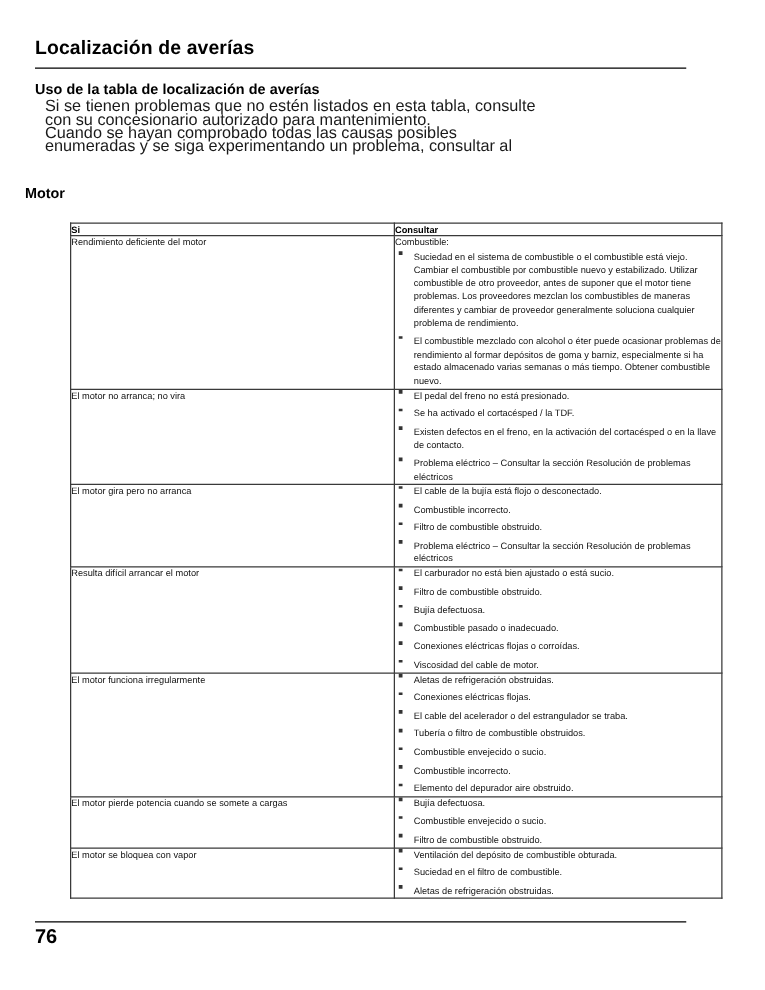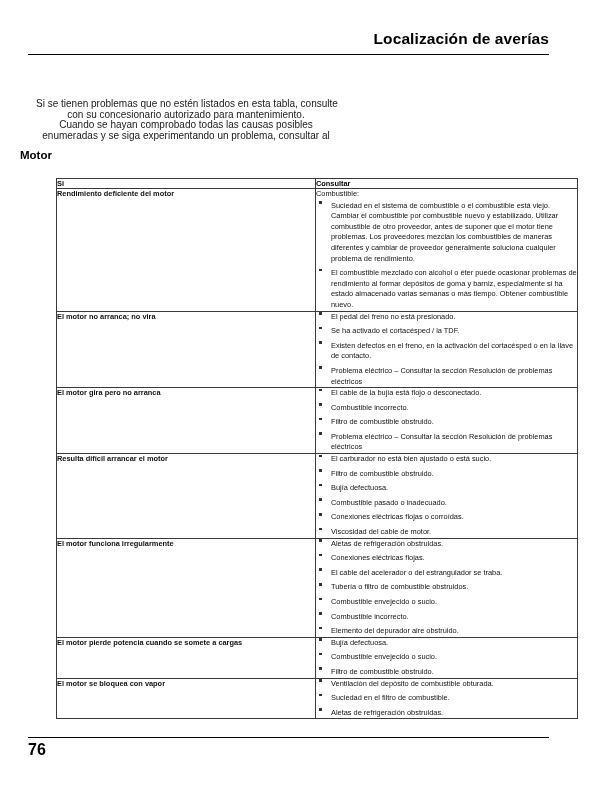--- a/index.html
+++ b/index.html
@@ -22,21 +22,21 @@
     height: 792px;
     overflow: hidden;
   }
 
   
   .doc-title {
     position: absolute;
     left: 28px;
     top: 30px;
     width: 521px;
-    text-align: right;
+    text-align: left;
     font-size: 15.5px;
     font-weight: bold;
     letter-spacing: 0.1px;
   }
   .title-rule {
     position: absolute;
     left: 28px;
     top: 54px;
     width: 521px;
     height: 0;
@@ -50,26 +50,25 @@
     top: 66px;
     font-size: 11.5px;
     font-weight: bold;
     letter-spacing: 0.05px;
   }
 
   
   .intro {
     position: absolute;
     left: 36px;
-    top: 99px;
+    top: 80px;
     width: 300px;
-    font-size: 10px;
+    font-size: 13px;
     line-height: 10.6px;
     color: #1a1a1a;
-    text-align: center;
   }
   .intro div { white-space: nowrap; }
 
   
   .motor-heading {
     position: absolute;
     left: 20px;
     top: 149px;
     font-size: 11.5px;
     font-weight: bold;
@@ -102,21 +101,20 @@
     font-weight: bold;
     text-align: left;
     padding: 3px 0 3px 4px;
     line-height: 9px;
   }
   td.if-cell {
     font-size: 7.4px;
     line-height: 10px;
     padding: 4px 4px 4px 4px;
     color: #111;
-    font-weight: bold;
   }
   td.chk-cell {
     padding: 4px 4px 5px 4px;
   }
   .lead {
     font-size: 7.4px;
     line-height: 10.6px;
     color: #111;
     margin: 0 0 1px 0;
   }
@@ -164,20 +162,21 @@
   }
 </style>
 </head>
 <body>
 
 <div class="page">
 
   <div class="doc-title">Localización de averías</div>
   <div class="title-rule"></div>
 
+  <div class="section-heading">Uso de la tabla de localización de averías</div>
 
   <div class="intro">
     <div>Si se tienen problemas que no estén listados en esta tabla, consulte</div>
     <div>con su concesionario autorizado para mantenimiento.</div>
     <div>Cuando se hayan comprobado todas las causas posibles</div>
     <div>enumeradas y se siga experimentando un problema, consultar al</div>
   </div>
 
   <div class="motor-heading">Motor</div>
 

